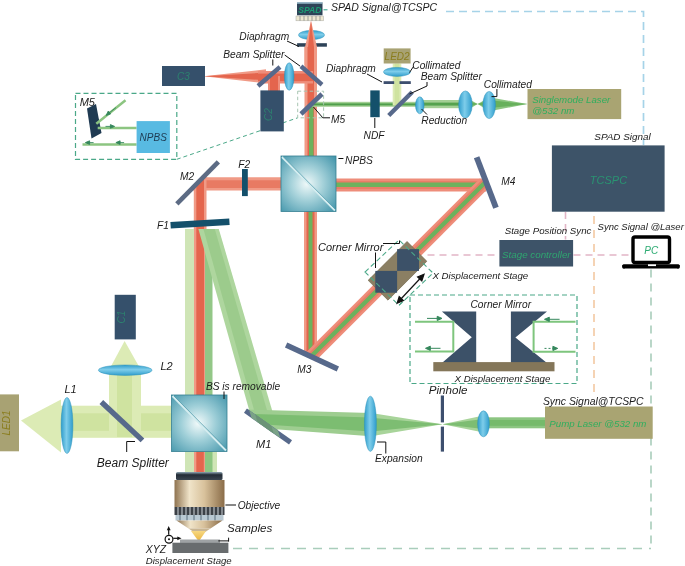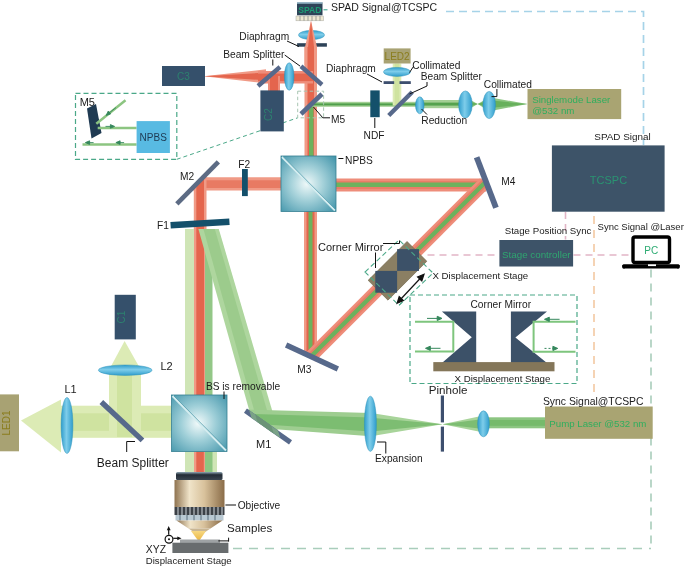--- a/index.html
+++ b/index.html
@@ -1,16 +1,16 @@
 <!DOCTYPE html>
 <html><head>
 <meta charset="utf-8">
 <style>
 html,body{margin:0;padding:0;background:#fff;}
-#wrap{position:relative;width:685px;height:566px;font-family:"Liberation Sans",sans-serif;}
+#wrap{position:relative;width:685px;height:566px;font-family:"Liberation Sans",sans-serif;font-style:italic;}
 svg{position:absolute;top:0;left:0;}
 text{font-family:"Liberation Sans",sans-serif;}
 </style>
 </head>
 <body>
 <div id="wrap">
 <svg width="685" height="566" viewBox="0 0 685 566">
 <defs>
 <radialGradient id="cube1" cx="47%" cy="50%" r="72%">
   <stop offset="0%" stop-color="#f0f9f9"></stop>

